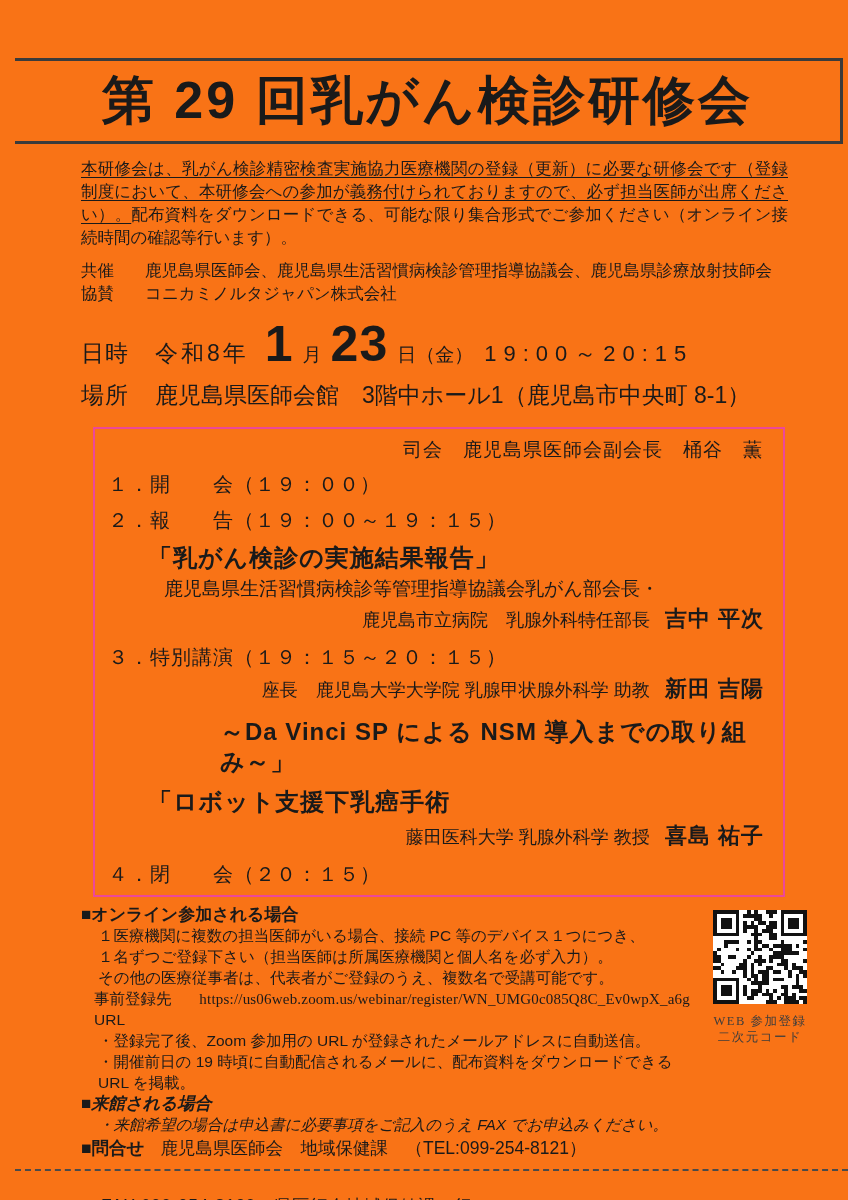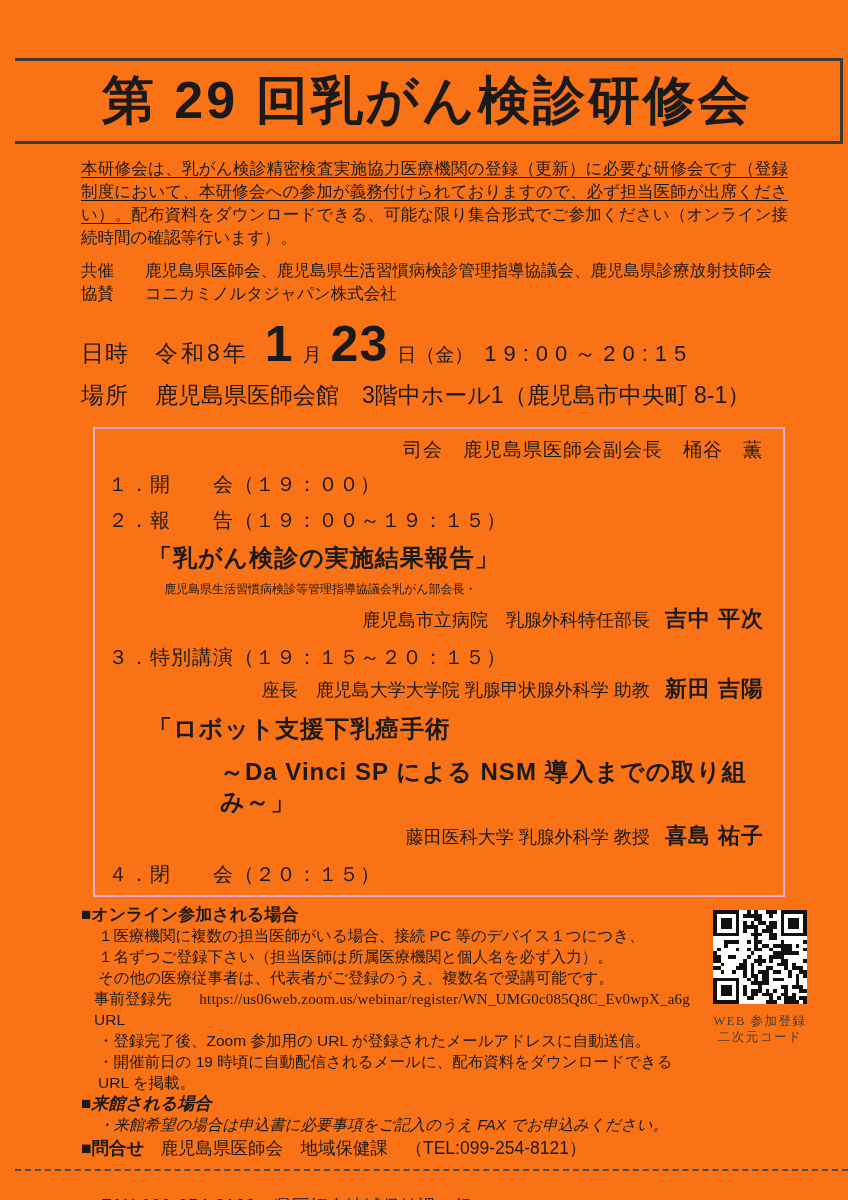--- a/index.html
+++ b/index.html
@@ -27,27 +27,27 @@
   .dt-label { font-size:23px; margin-right:26px; letter-spacing:1px; }
   .dt-era { font-size:23px; letter-spacing:3px; margin-right:16px; }
   .dt-big { font-size:50px; font-weight:bold; line-height:1; letter-spacing:1px; }
   .dt-suffix { font-size:19px; margin:0 9px; }
   .dt-time { font-size:22px; letter-spacing:7px; margin-left:2px; }
   .venue-row { margin:11px 0 0 66px; display:flex; font-size:23px; white-space:nowrap; }
   .venue-row .dt-label { margin-right:26px; }
   
   .program-box {
     margin:16px 0 0 78px; width:692px; box-sizing:border-box;
-    border:2px solid #f9a8d4; padding:9px 16px 8px 13px;
+    border:2px solid #ec4899; padding:9px 16px 8px 13px;
   }
   .p-moderator { text-align:right; font-size:19px; line-height:23px; padding-right:4px; letter-spacing:1px; }
   .p-item { font-size:20px; line-height:25px; margin-top:11px; letter-spacing:1px; }
   .p-title { font-size:24px; line-height:30px; font-weight:bold; margin:10px 0 0 40px; letter-spacing:1px; }
   .p-title2 { margin-left:112px; margin-top:13px; }
-  .p-affil { font-size:12px; line-height:22px; margin:5px 0 0 56px; }
+  .p-affil { font-size:19px; line-height:22px; margin:5px 0 0 56px; }
   .p-speaker { display:flex; justify-content:flex-end; align-items:baseline; gap:15px; margin-top:5px; font-size:18px; line-height:27px; padding-right:3px; }
   .p-name { font-size:22px; font-weight:bold; letter-spacing:1px; }
   
   .online-section { margin:7px 0 0 66px; display:flex; }
   .online-left { flex:1; }
   .sec-header { font-size:17px; font-weight:bold; line-height:21px; }
   .sec-line { font-size:15.5px; line-height:21px; margin-left:17px; }
   .url-line { display:flex; gap:8px; margin-left:13px; align-items:baseline; }
   .url-text { font-family:"Liberation Serif","DejaVu Serif",serif; font-size:15px; letter-spacing:0.2px; }
   .qr-block { width:140px; flex:0 0 140px; padding-top:6px; text-align:center; margin-right:18px; }
@@ -107,22 +107,22 @@
     <div class="p-affil">鹿児島県生活習慣病検診等管理指導協議会乳がん部会長・</div>
     <div class="p-speaker">
       <span>鹿児島市立病院　乳腺外科特任部長</span>
       <span class="p-name">吉中 平次</span>
     </div>
     <div class="p-item">３．特別講演（１９：１５～２０：１５）</div>
     <div class="p-speaker">
       <span>座長　鹿児島大学大学院 乳腺甲状腺外科学 助教</span>
       <span class="p-name">新田 吉陽</span>
     </div>
+    <div class="p-title p-title2">～Da Vinci SP による NSM 導入までの取り組み～」</div>
     <div class="p-title">「ロボット支援下乳癌手術</div>
-    <div class="p-title p-title2">～Da Vinci SP による NSM 導入までの取り組み～」</div>
     <div class="p-speaker">
       <span>藤田医科大学 乳腺外科学 教授</span>
       <span class="p-name">喜島 祐子</span>
     </div>
     <div class="p-item">４．閉　　会（２０：１５）</div>
   </div>
 
   <div class="online-section">
     <div class="online-left">
       <div class="sec-header">■オンライン参加される場合</div>

